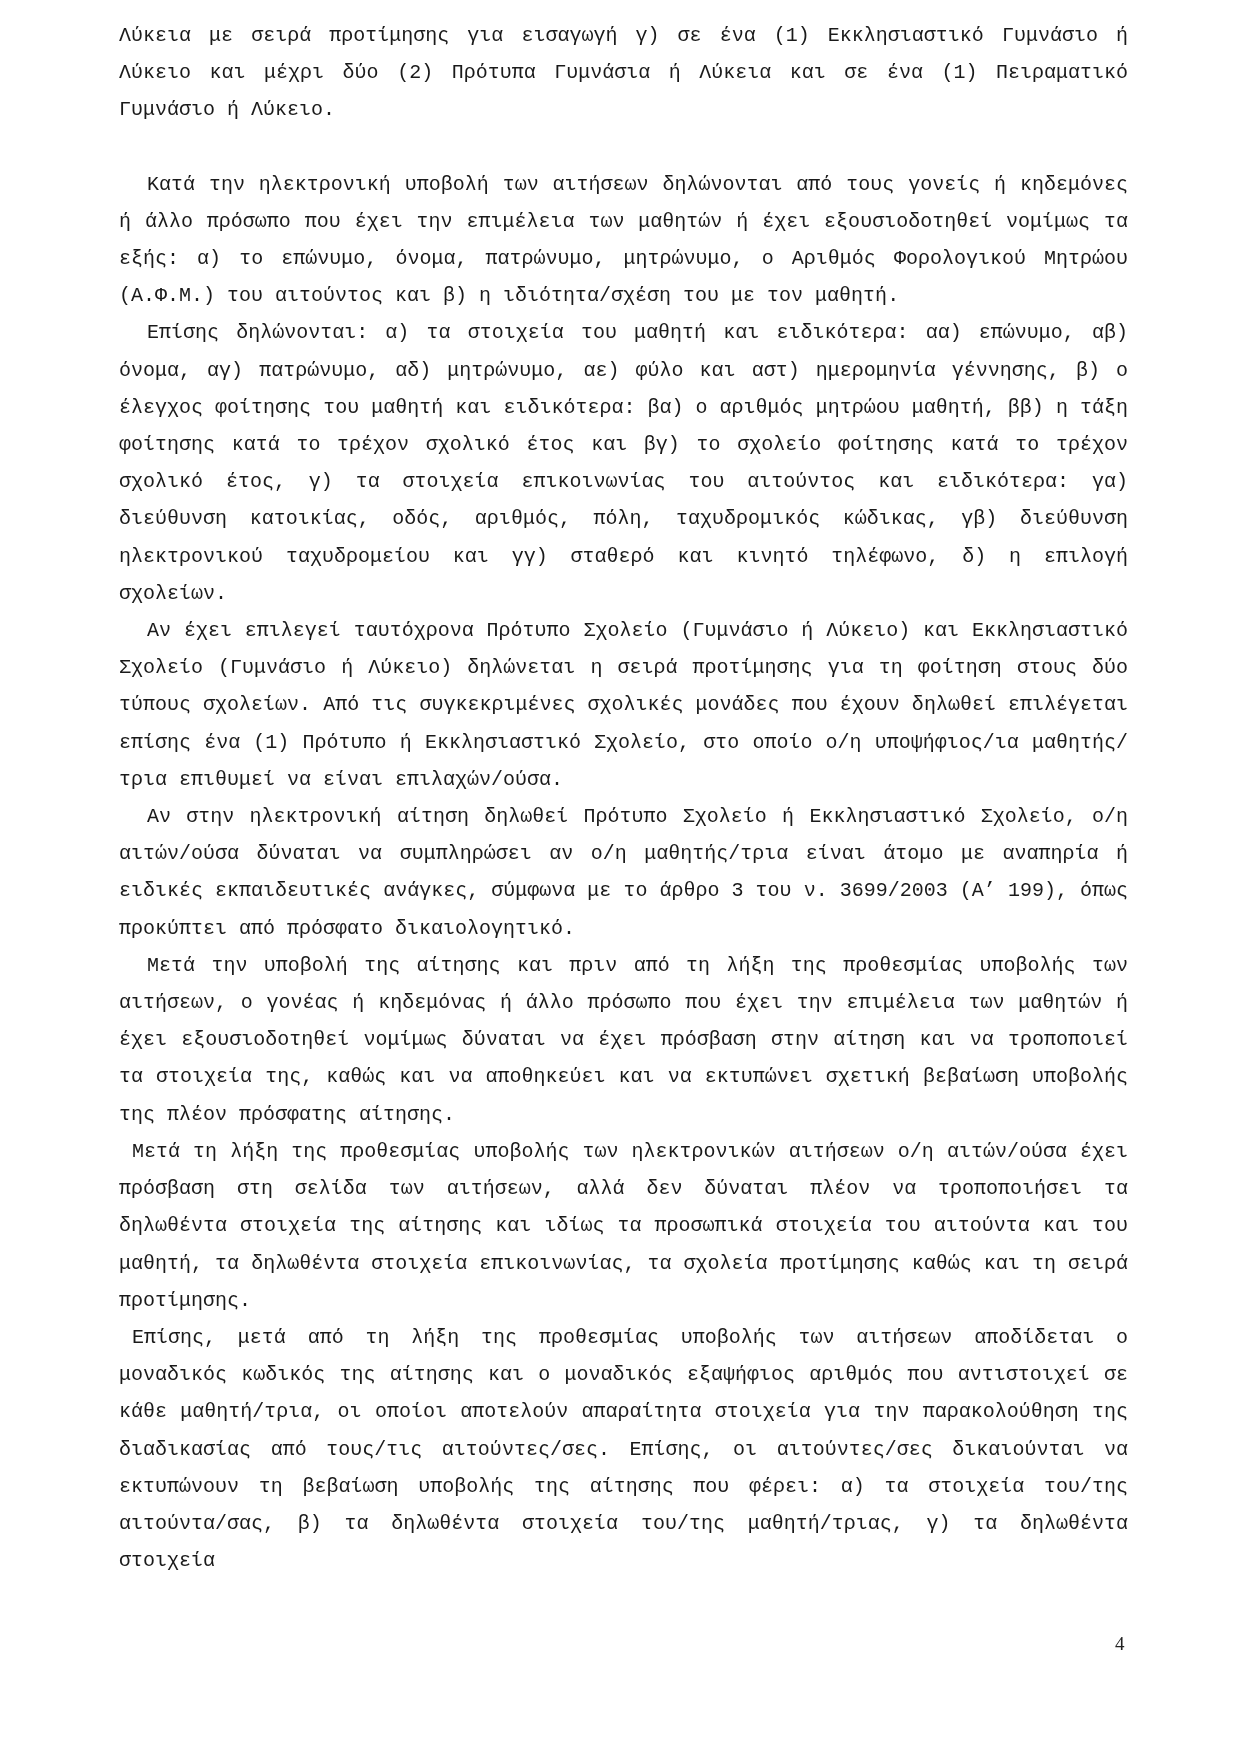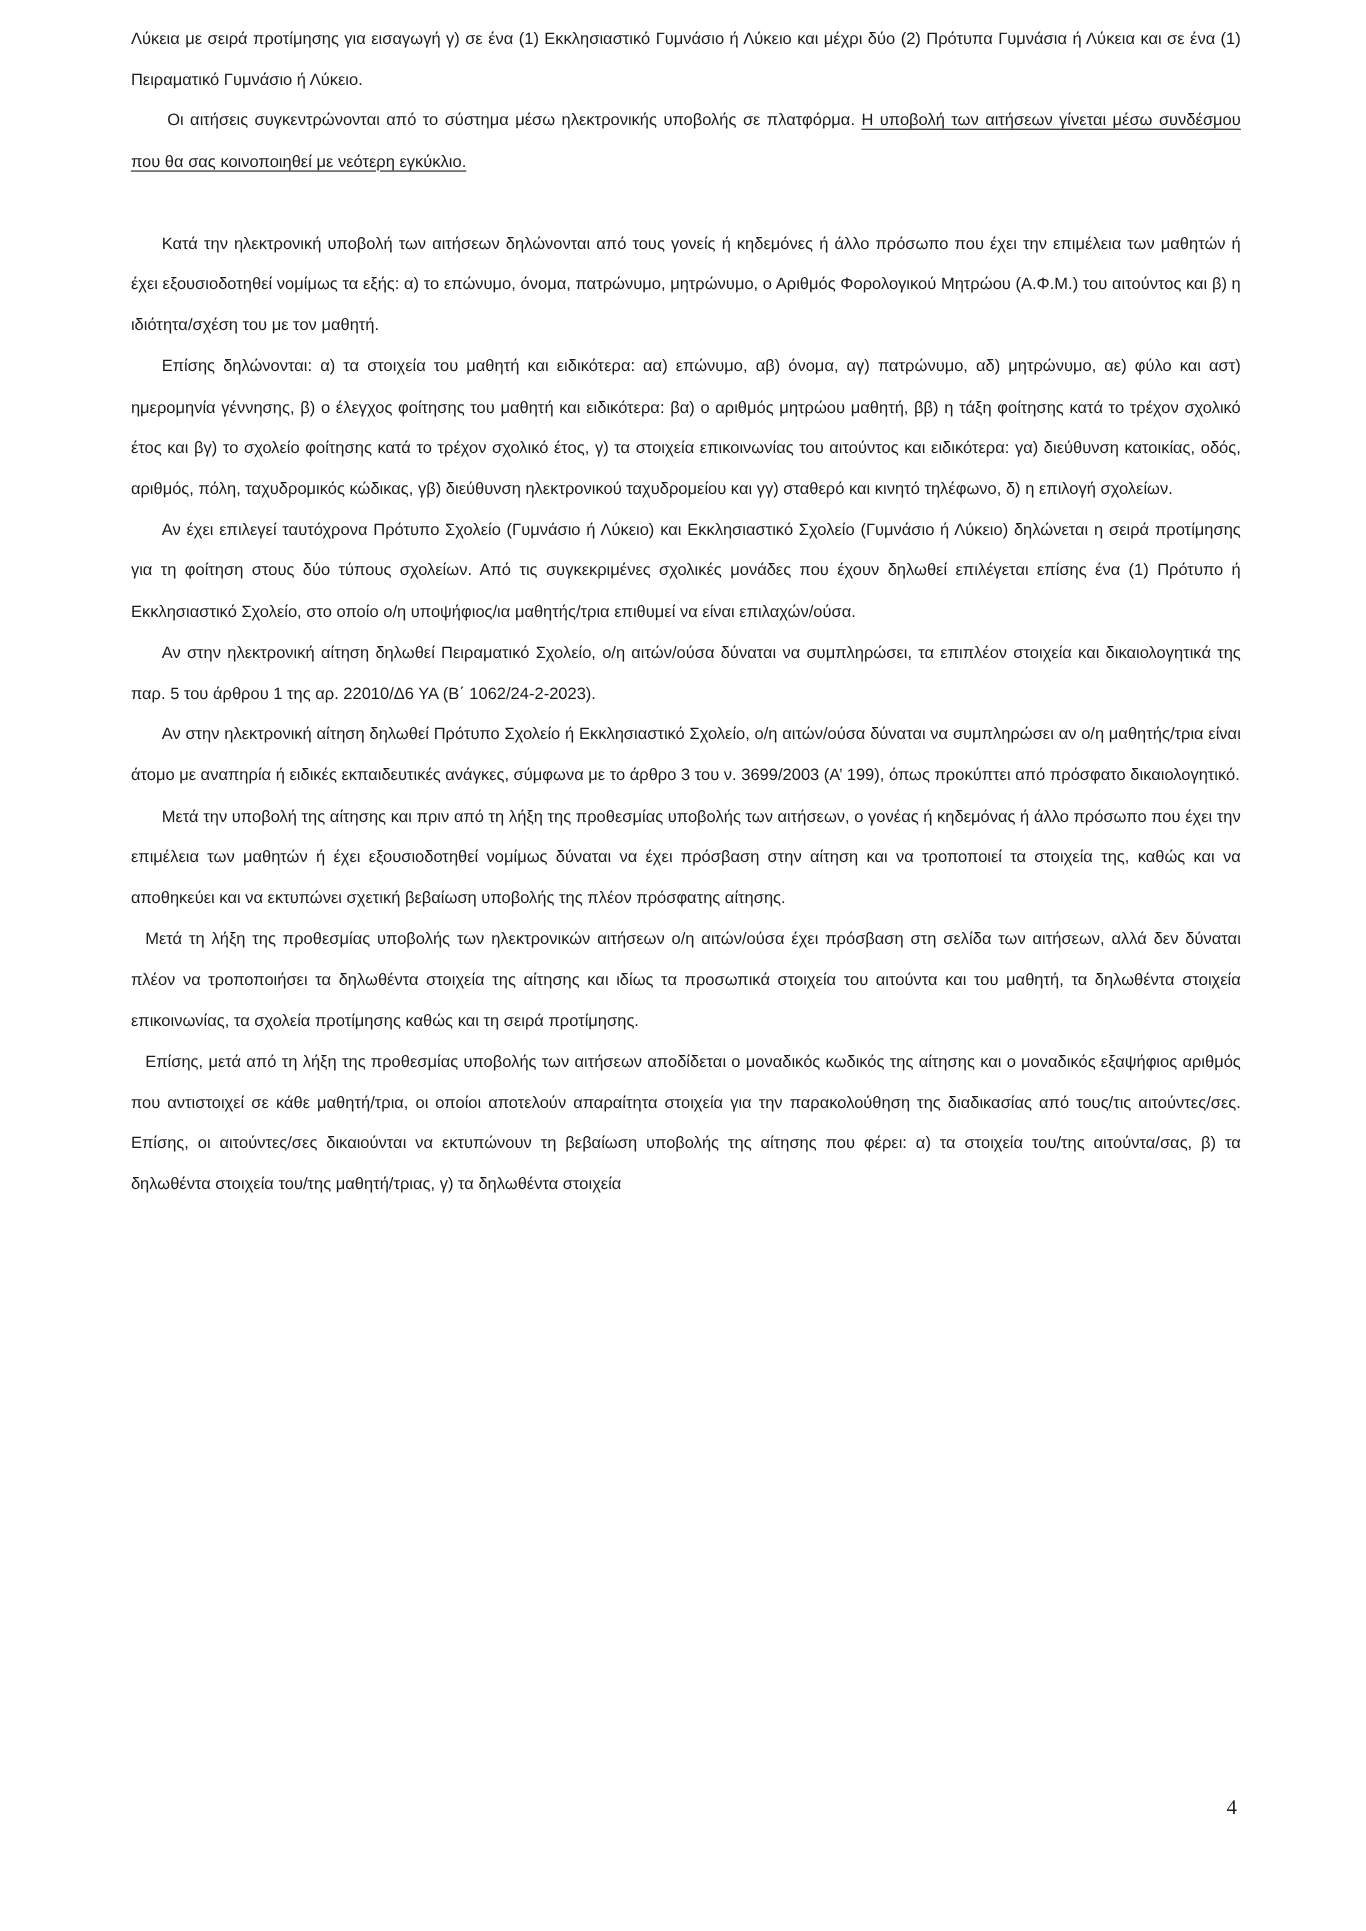--- a/index.html
+++ b/index.html
@@ -2,22 +2,22 @@
 <html><head>
 <meta charset="utf-8">
 <style>
   html, body { margin: 0; padding: 0; background: #ffffff; }
   body { width: 1242px; height: 1755px; position: relative; overflow: hidden; }
   .page {
     position: absolute;
     left: 119px;
     top: 17px;
     width: 1009px;
-    font-family: Liberation Sans, sans-serif;
-    font-size: 15px;
+    font-family: Liberation Mono, monospace;
+    font-size: 20px;
     line-height: 37.2px;
     color: #1a1a1a;
     text-align: justify;
   }
   .page p { margin: 0; }
   .indent { text-indent: 33px; }
   .indent-sm { text-indent: 28px; }
   .indent-xs { text-indent: 13px; }
   .u { text-decoration: underline; text-underline-offset: 3px; }
   .spacer { height: 37px; }
@@ -28,25 +28,23 @@
     font-family: "Liberation Serif", "DejaVu Serif", serif;
     font-size: 19px;
     color: #222;
   }
 </style>
 </head>
 <body>
 
 <div class="page">
   <p>Λύκεια με σειρά προτίμησης για εισαγωγή γ) σε ένα (1) Εκκλησιαστικό Γυμνάσιο ή Λύκειο και μέχρι δύο (2) Πρότυπα Γυμνάσια ή Λύκεια και σε ένα (1) Πειραματικό Γυμνάσιο ή Λύκειο.</p>
-  <p class="indent"><span>Οι αιτήσεις συγκεντρώνονται από το σύστημα μέσω ηλεκτρονικής υποβολής σε πλατφόρμα. </span><span class="u">Η υποβολή των αιτήσεων γίνεται μέσω συνδέσμου που θα σας κοινοποιηθεί με νεότερη εγκύκλιο.</span></p>
   <div class="spacer"></div>
   <p class="indent-sm">Κατά την ηλεκτρονική υποβολή των αιτήσεων δηλώνονται από τους γονείς ή κηδεμόνες ή άλλο πρόσωπο που έχει την επιμέλεια των μαθητών ή έχει εξουσιοδοτηθεί νομίμως τα εξής: α) το επώνυμο, όνομα, πατρώνυμο, μητρώνυμο, ο Αριθμός Φορολογικού Μητρώου (Α.Φ.Μ.) του αιτούντος και β) η ιδιότητα/σχέση του με τον μαθητή.</p>
   <p class="indent-sm">Επίσης δηλώνονται: α) τα στοιχεία του μαθητή και ειδικότερα: αα) επώνυμο, αβ) όνομα, αγ) πατρώνυμο, αδ) μητρώνυμο, αε) φύλο και αστ) ημερομηνία γέννησης, β) ο έλεγχος φοίτησης του μαθητή και ειδικότερα: βα) ο αριθμός μητρώου μαθητή, ββ) η τάξη φοίτησης κατά το τρέχον σχολικό έτος και βγ) το σχολείο φοίτησης κατά το τρέχον σχολικό έτος, γ) τα στοιχεία επικοινωνίας του αιτούντος και ειδικότερα: γα) διεύθυνση κατοικίας, οδός, αριθμός, πόλη, ταχυδρομικός κώδικας, γβ)  διεύθυνση ηλεκτρονικού ταχυδρομείου και γγ) σταθερό και κινητό τηλέφωνο, δ) η επιλογή σχολείων.</p>
   <p class="indent-sm">Αν έχει επιλεγεί ταυτόχρονα Πρότυπο Σχολείο (Γυμνάσιο ή Λύκειο) και Εκκλησιαστικό Σχολείο (Γυμνάσιο ή Λύκειο) δηλώνεται η σειρά προτίμησης για τη φοίτηση στους δύο τύπους σχολείων. Από τις συγκεκριμένες σχολικές μονάδες που έχουν δηλωθεί επιλέγεται επίσης ένα (1) Πρότυπο ή Εκκλησιαστικό Σχολείο, στο οποίο ο/η υποψήφιος/ια μαθητής/τρια επιθυμεί να είναι επιλαχών/ούσα.</p>
-  <p class="indent-sm">Αν στην ηλεκτρονική αίτηση δηλωθεί Πειραματικό Σχολείο, ο/η αιτών/ούσα δύναται να συμπληρώσει, τα επιπλέον στοιχεία και δικαιολογητικά της παρ. 5 του άρθρου 1 της αρ. 22010/Δ6 ΥΑ (Β΄ 1062/24-2-2023).</p>
   <p class="indent-sm">Αν στην ηλεκτρονική αίτηση δηλωθεί Πρότυπο Σχολείο ή Εκκλησιαστικό Σχολείο, ο/η αιτών/ούσα δύναται να συμπληρώσει αν ο/η μαθητής/τρια είναι άτομο με αναπηρία ή ειδικές  εκπαιδευτικές ανάγκες, σύμφωνα με το άρθρο 3 του ν. 3699/2003 (Α’ 199), όπως προκύπτει από πρόσφατο δικαιολογητικό.</p>
   <p class="indent-sm">Μετά την υποβολή της αίτησης και πριν από τη λήξη της προθεσμίας υποβολής των αιτήσεων, ο γονέας ή κηδεμόνας ή άλλο πρόσωπο που έχει την επιμέλεια των μαθητών ή έχει εξουσιοδοτηθεί νομίμως δύναται να έχει πρόσβαση στην αίτηση και να τροποποιεί τα στοιχεία της, καθώς και να αποθηκεύει και να εκτυπώνει σχετική βεβαίωση υποβολής της πλέον πρόσφατης αίτησης.</p>
   <p class="indent-xs">Μετά τη λήξη της προθεσμίας υποβολής των ηλεκτρονικών αιτήσεων ο/η αιτών/ούσα έχει πρόσβαση στη σελίδα των αιτήσεων, αλλά δεν δύναται πλέον να τροποποιήσει τα δηλωθέντα στοιχεία της αίτησης και ιδίως τα προσωπικά στοιχεία του αιτούντα και του μαθητή, τα δηλωθέντα στοιχεία επικοινωνίας, τα σχολεία προτίμησης καθώς και τη σειρά προτίμησης.</p>
   <p class="indent-xs">Επίσης, μετά από τη λήξη της προθεσμίας υποβολής των αιτήσεων αποδίδεται ο μοναδικός κωδικός της αίτησης και ο μοναδικός εξαψήφιος αριθμός που αντιστοιχεί σε κάθε μαθητή/τρια, οι οποίοι αποτελούν απαραίτητα στοιχεία για την παρακολούθηση της διαδικασίας από τους/τις αιτούντες/σες. Επίσης, οι αιτούντες/σες δικαιούνται να εκτυπώνουν τη βεβαίωση υποβολής της αίτησης που φέρει: α) τα στοιχεία του/της αιτούντα/σας, β) τα δηλωθέντα στοιχεία του/της μαθητή/τριας, γ) τα δηλωθέντα στοιχεία</p>
 </div>
 
 <div class="pnum">4</div>
 
 </body></html>

